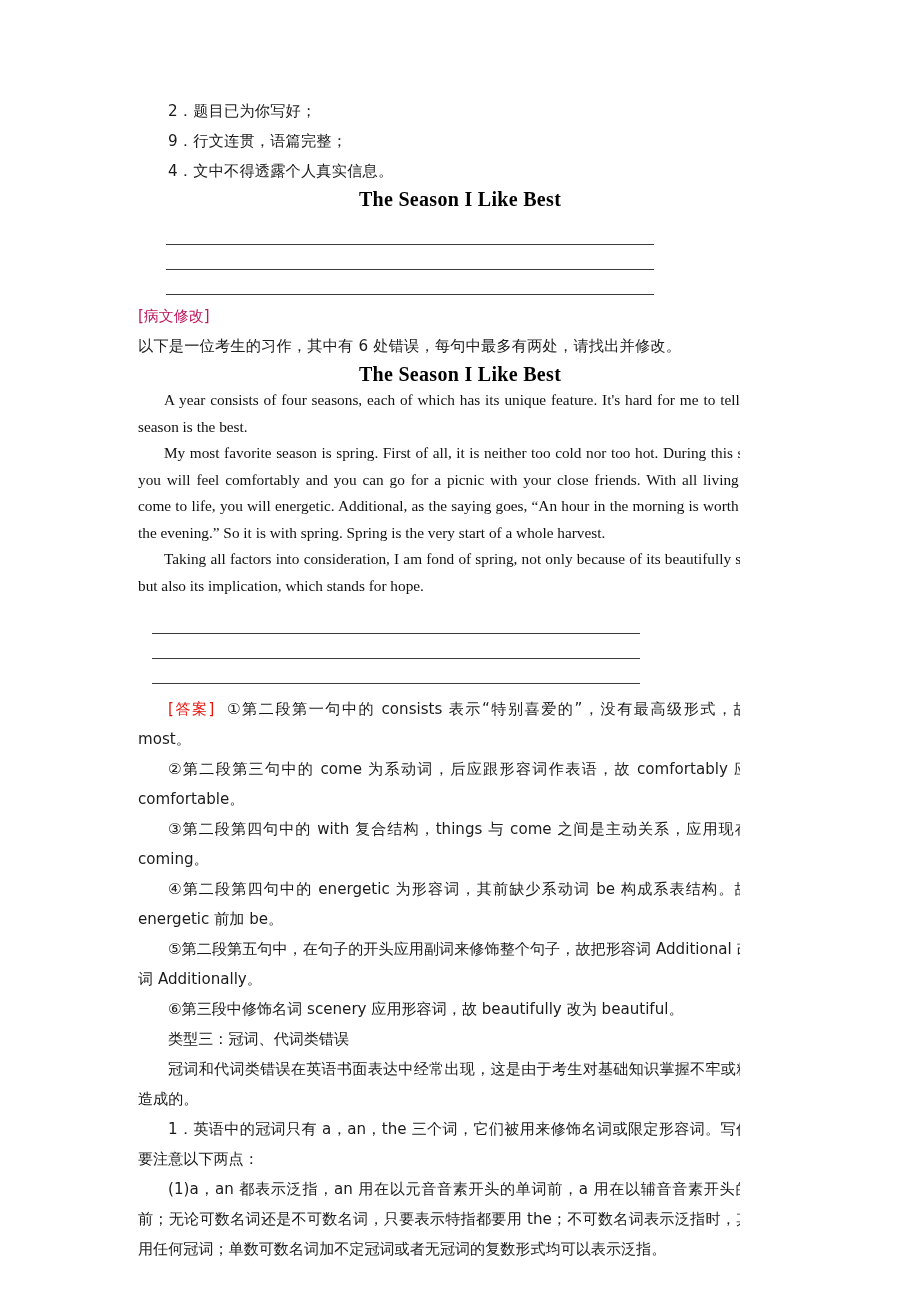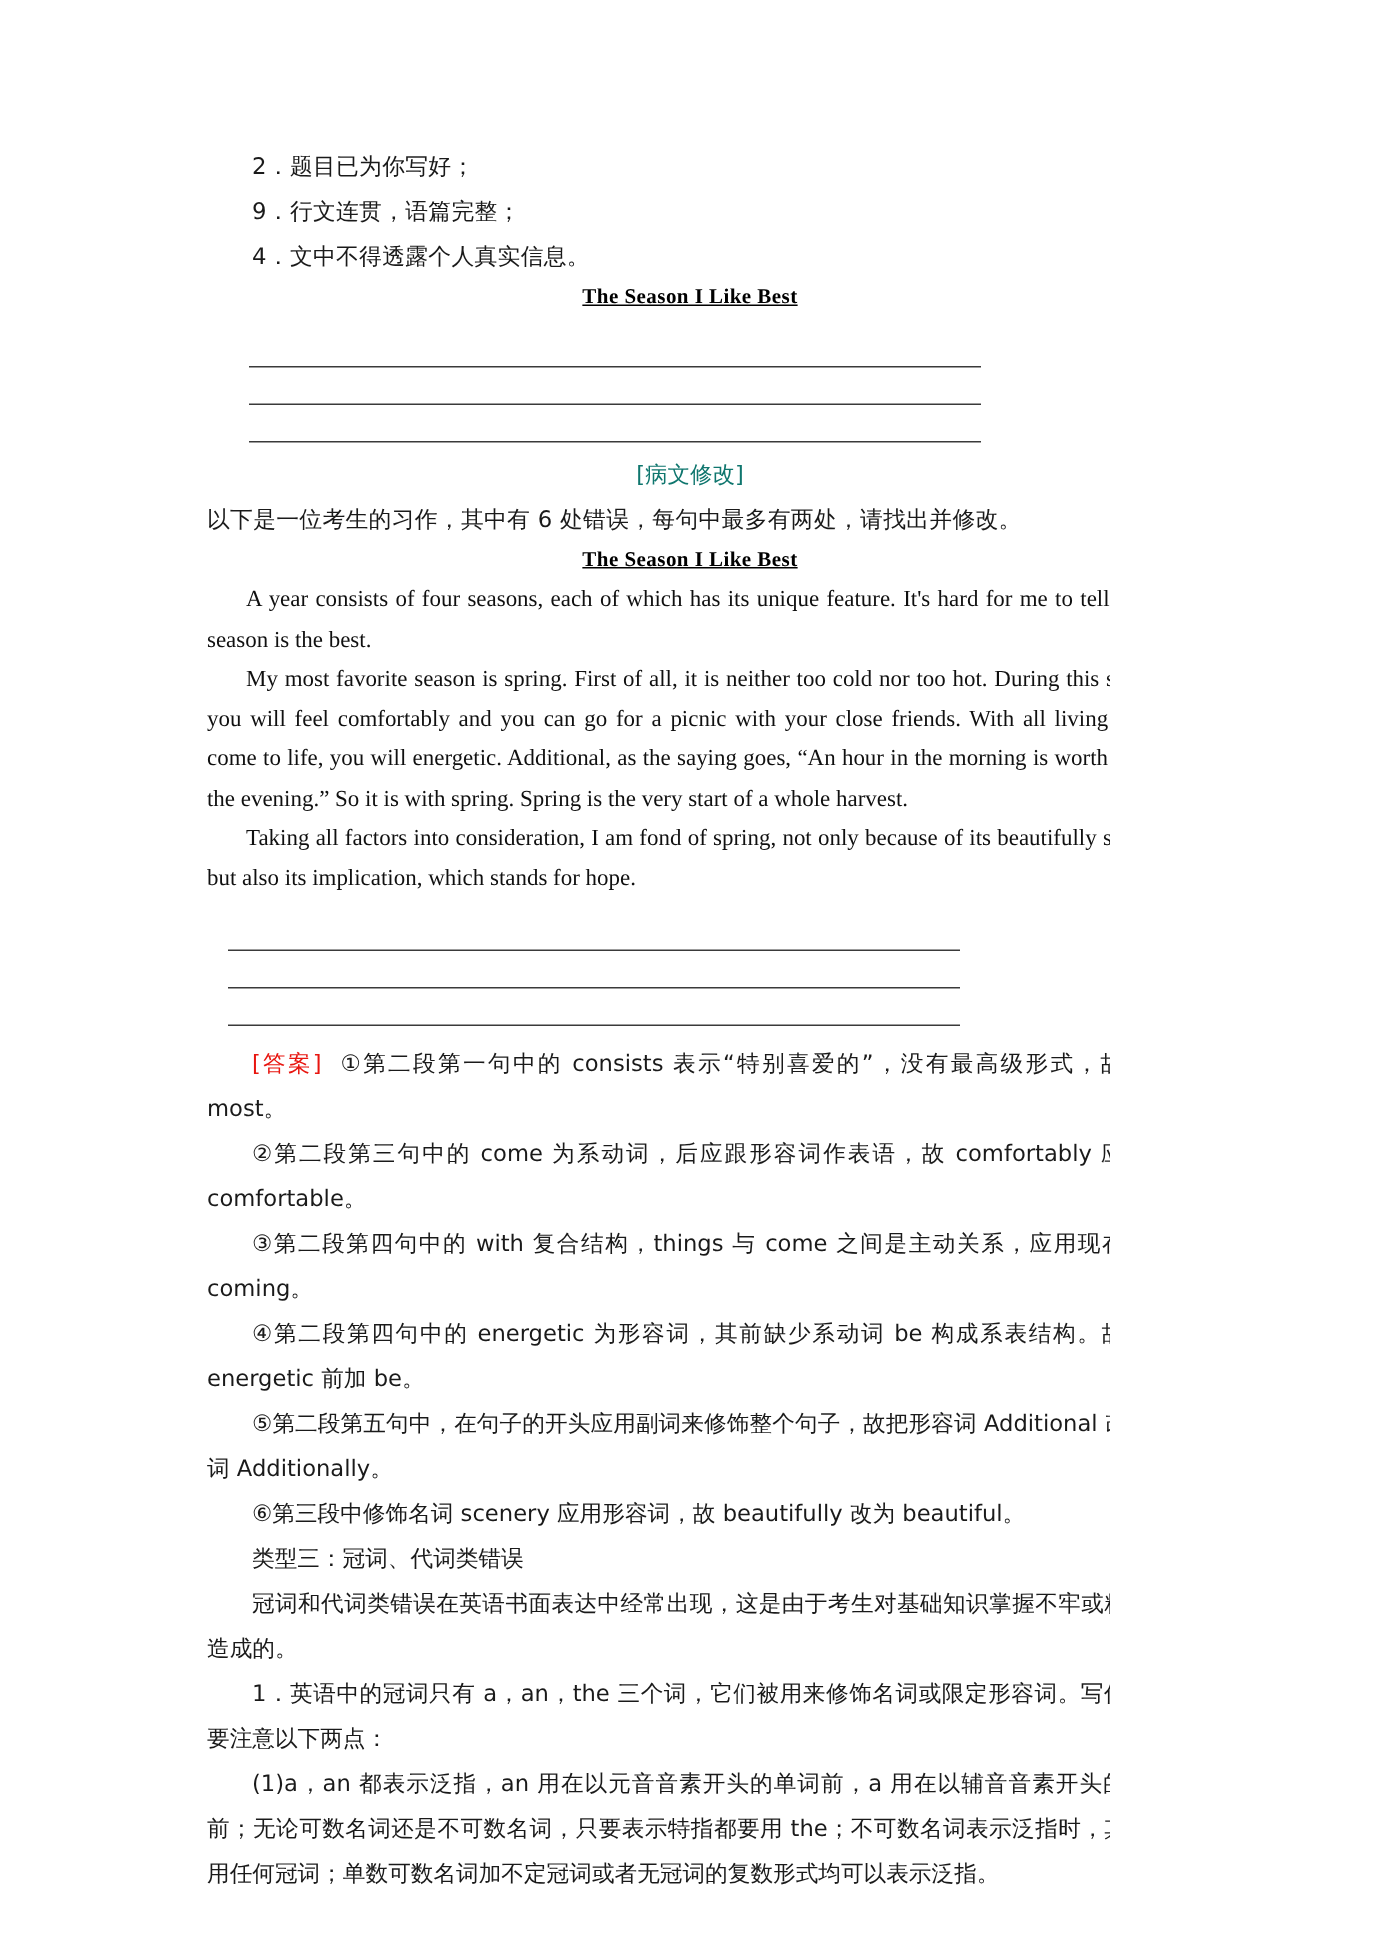--- a/index.html
+++ b/index.html
@@ -45,25 +45,24 @@
     margin: 0 0 0 30px;
     padding: 0;
     white-space: nowrap;
   }
 
   
   .essay-title {
     text-align: center;
     font-family: "Liberation Serif", "DejaVu Serif", serif;
     font-weight: bold;
-    font-size: 14px;
+    font-size: 20px;
     line-height: 26px;
     letter-spacing: 0.3px;
     color: #000;
-    text-decoration: underline;
   }
 
   
   .rules {
     margin: 0;
     padding: 0;
   }
   .rules .rule {
     height: 24px;
     border-bottom: 1px solid #3a3a3a;
@@ -77,23 +76,22 @@
     width: 488px;
     margin-left: 14px;
     margin-top: 10px;
   }
 
   
   .section-label {
     font-family: "DejaVu Sans", "Liberation Sans", sans-serif;
     font-size: 15px;
     line-height: 30px;
-    color: #0f766e;
+    color: #be185d;
     margin-top: 6px;
-    text-align: center;
   }
 
   
   .en {
     font-family: "Liberation Serif", "DejaVu Serif", serif;
     font-size: 15.3px;
     line-height: 26.5px;
     text-align: justify;
     color: #101010;
     margin: 0;

